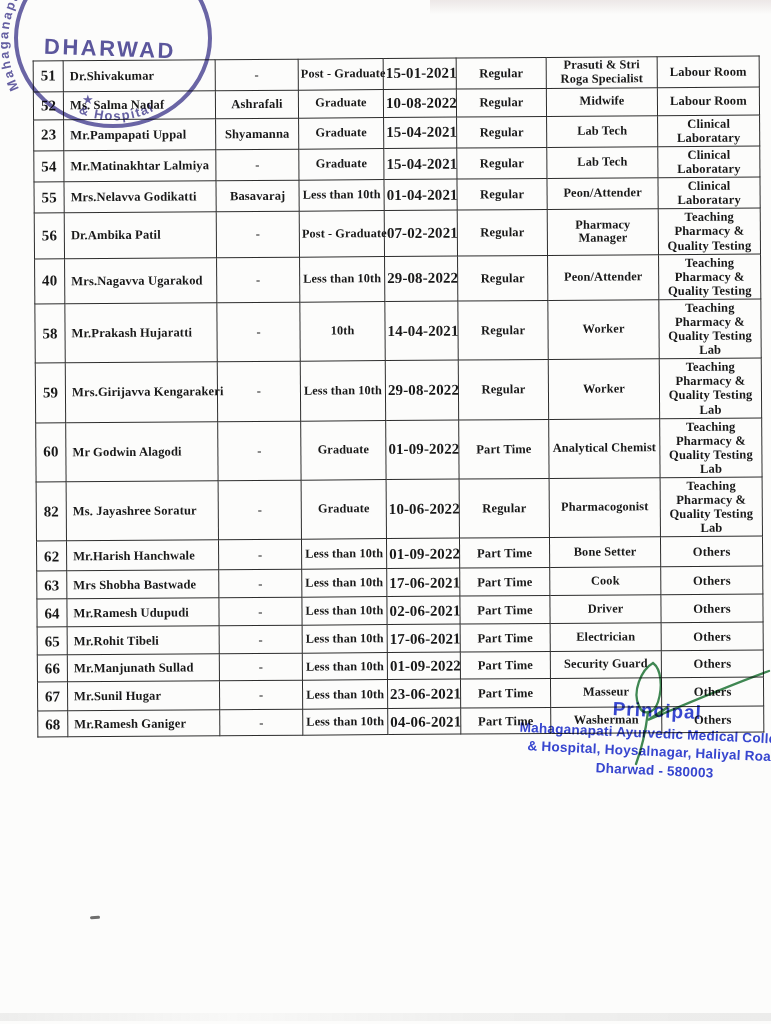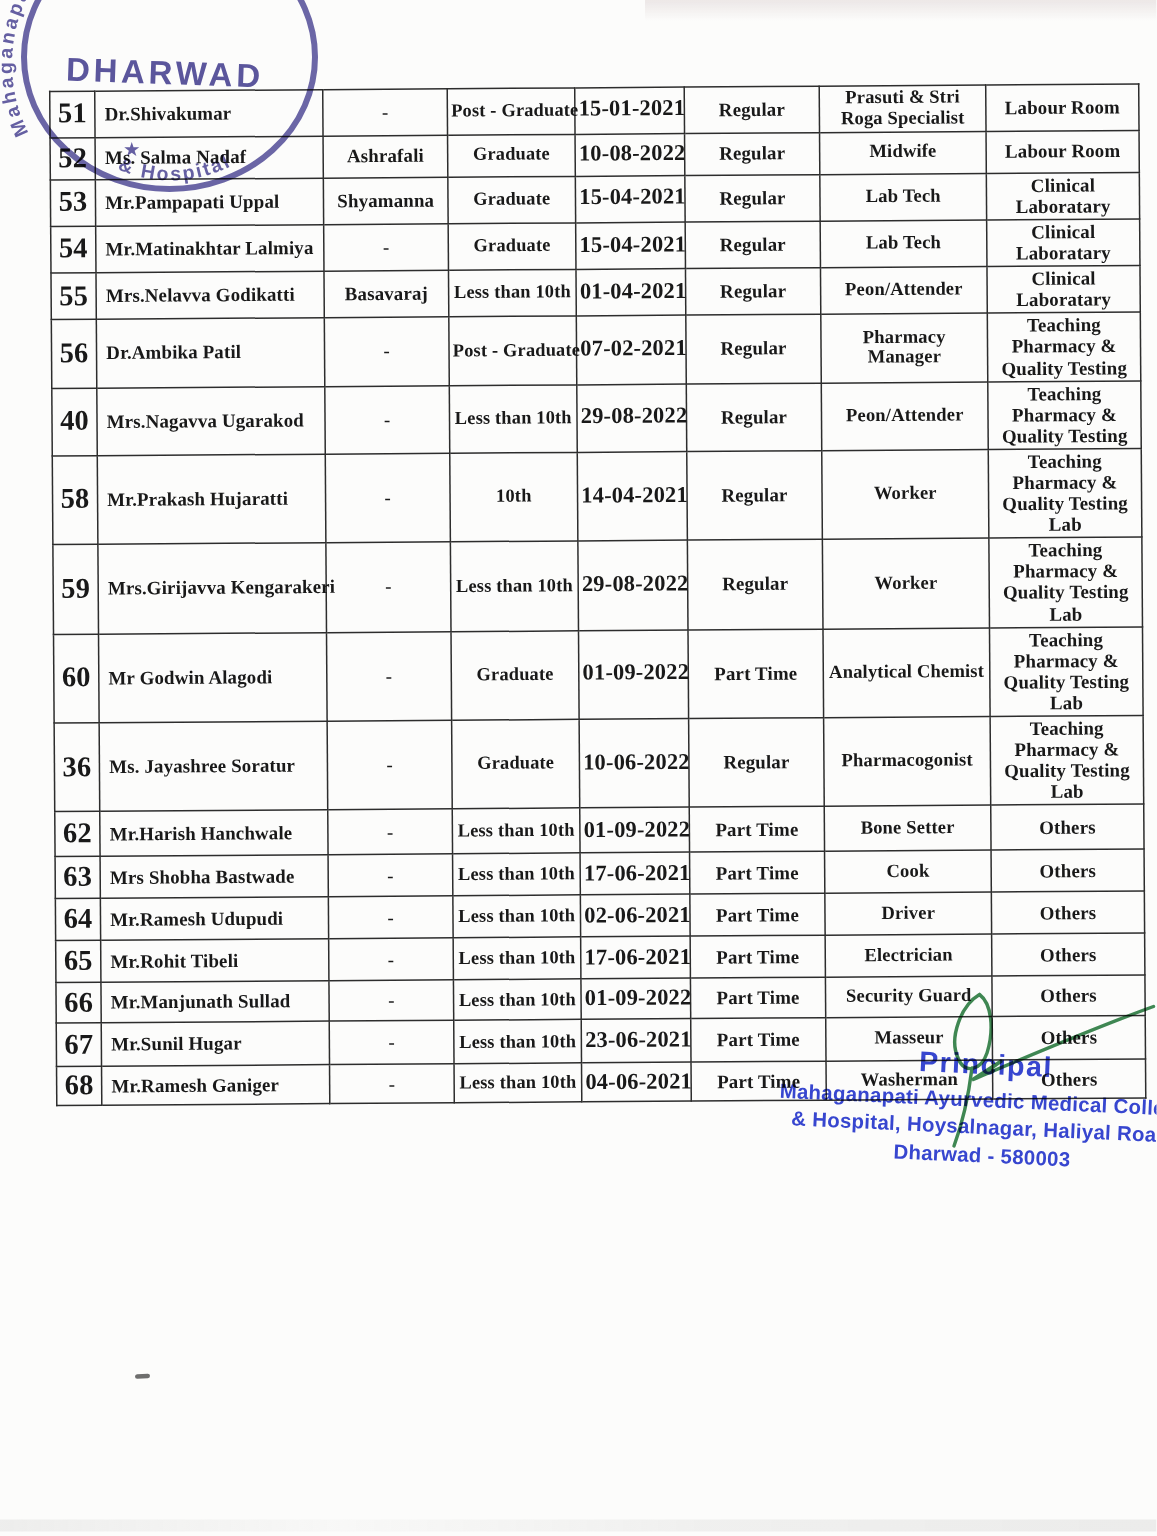--- a/index.html
+++ b/index.html
@@ -37,21 +37,21 @@
     width:100%; border-collapse:collapse; table-layout:fixed;
   }
   table.staff td {
     border:1.7px solid #2d2d2d;
     font-size:12.6px; font-weight:600; letter-spacing:.1px;
     text-align:center; vertical-align:middle;
     line-height:1.12; padding:1px 2px;
     color:#191919;
   }
   table.staff td.c1 { text-align:left; padding-left:6px; white-space:nowrap; font-size:12.6px; }
-  table.staff td.c0 { font-size:19px; }
+  table.staff td.c0 { font-size:15px; }
   table.staff td.c3 { font-size:12.3px; white-space:nowrap; }
   table.staff td.c4 { font-size:15px; white-space:nowrap; }
   table.staff td.c6 { font-size:12.4px; }
   table.staff td.c7 { font-size:12.6px; }
 
   
   .seal {
     position:absolute; left:-14px; top:-64px; width:270px; height:210px;
     z-index:4; mix-blend-mode:multiply; pointer-events:none;
   }
@@ -112,21 +112,21 @@
             <td class="c0">52</td>
             <td class="c1">Ms. Salma Nadaf</td>
             <td class="c2">Ashrafali</td>
             <td class="c3">Graduate</td>
             <td class="c4">10-08-2022</td>
             <td class="c5">Regular</td>
             <td class="c6">Midwife</td>
             <td class="c7">Labour Room</td>
           </tr>
           <tr style="height: 29px;">
-            <td class="c0">53</td>
+            <td class="c0">23</td>
             <td class="c1">Mr.Pampapati Uppal</td>
             <td class="c2">Shyamanna</td>
             <td class="c3">Graduate</td>
             <td class="c4">15-04-2021</td>
             <td class="c5">Regular</td>
             <td class="c6">Lab Tech</td>
             <td class="c7">Clinical Laboratary</td>
           </tr>
           <tr style="height: 30px;">
             <td class="c0">54</td>
@@ -192,21 +192,21 @@
             <td class="c0">60</td>
             <td class="c1">Mr Godwin Alagodi</td>
             <td class="c2">-</td>
             <td class="c3">Graduate</td>
             <td class="c4">01-09-2022</td>
             <td class="c5">Part Time</td>
             <td class="c6">Analytical Chemist</td>
             <td class="c7">Teaching Pharmacy &amp; Quality Testing Lab</td>
           </tr>
           <tr style="height: 45px;">
-            <td class="c0">36</td>
+            <td class="c0">82</td>
             <td class="c1">Ms. Jayashree Soratur</td>
             <td class="c2">-</td>
             <td class="c3">Graduate</td>
             <td class="c4">10-06-2022</td>
             <td class="c5">Regular</td>
             <td class="c6">Pharmacogonist</td>
             <td class="c7">Teaching Pharmacy &amp; Quality Testing Lab</td>
           </tr>
           <tr style="height: 30px;">
             <td class="c0">62</td>

